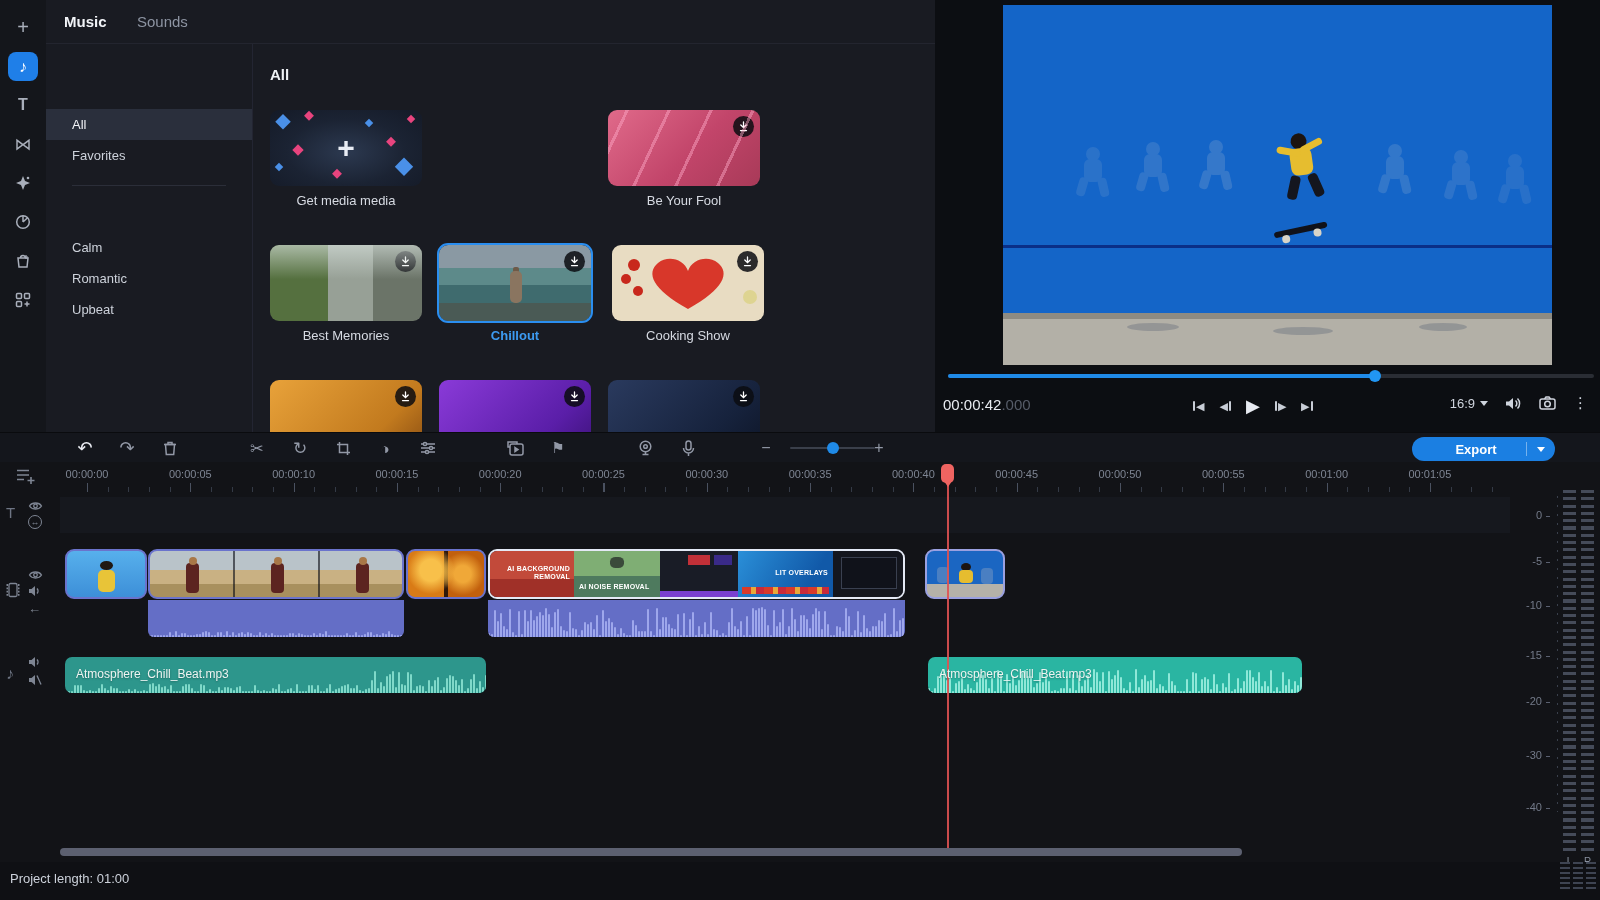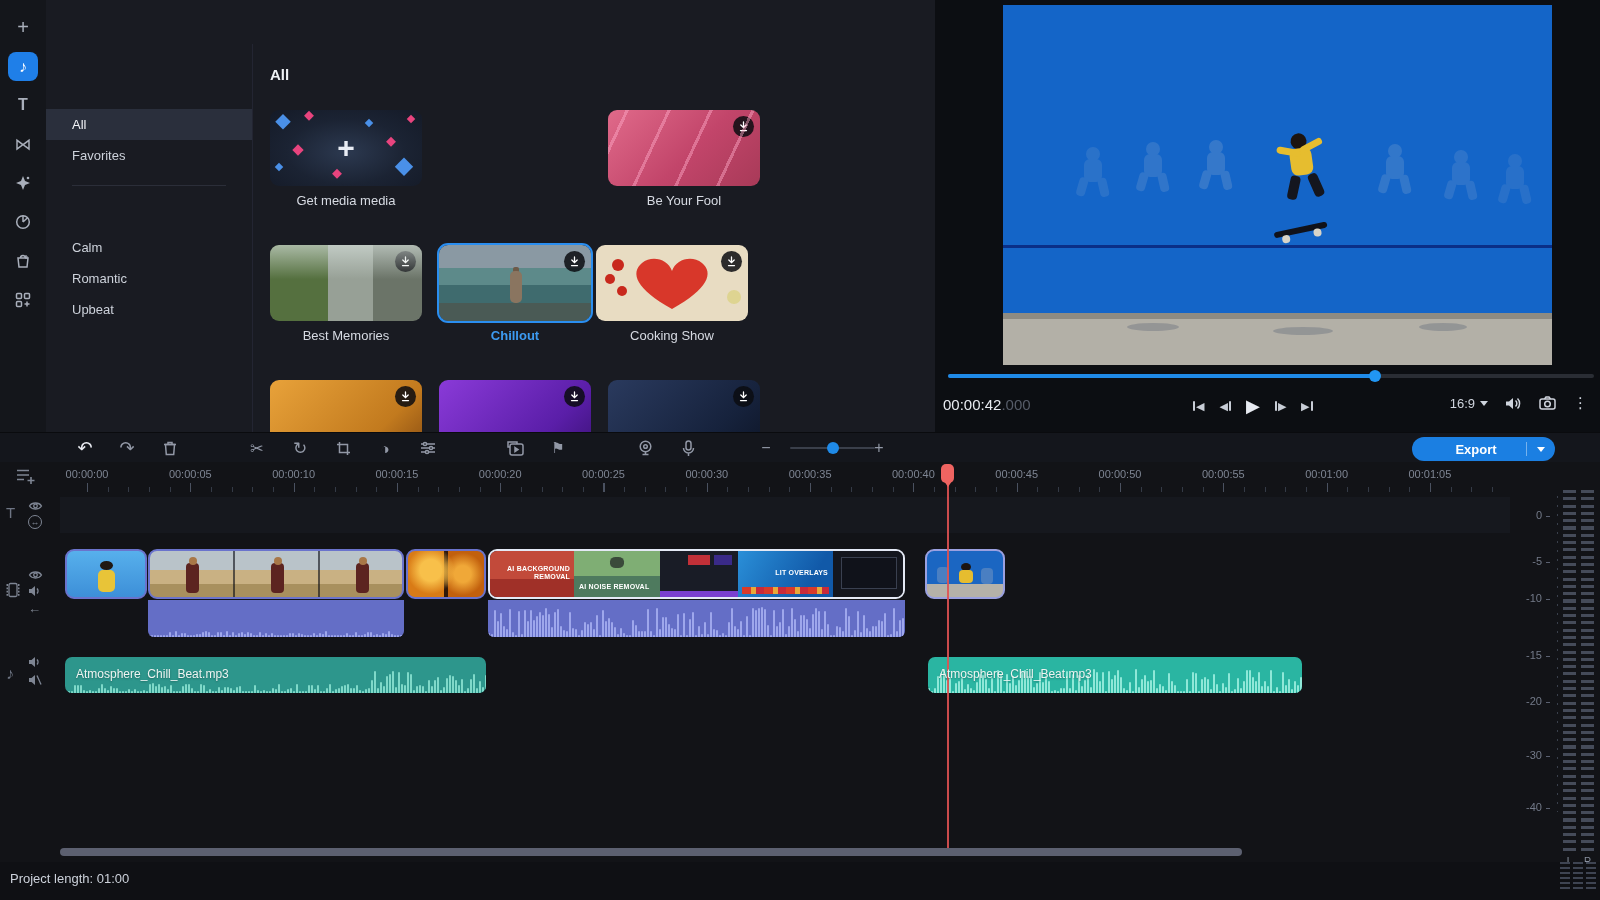--- a/index.html
+++ b/index.html
@@ -160,20 +160,24 @@
       <svg width="16" height="16" viewBox="0 0 16 16">
           <rect x="1.5" y="1.5" width="5" height="5" rx="1"></rect>
           <rect x="9.5" y="1.5" width="5" height="5" rx="1"></rect>
           <rect x="1.5" y="9.5" width="5" height="5" rx="1"></rect>
           <path d="M12 9.5 v5 M9.5 12 h5"></path>
         </svg>
     </div>
   </div>
 
   <div id="library" class="abs">
+    <div class="tabs">
+      <span class="tab active" style="left:18px;">Music</span>
+      <span class="tab" style="left:91px;">Sounds</span>
+    </div>
 
     <div class="lib-side">
       <div class="navitem sel" style="top:65px;">All</div>
       <div class="navitem" style="top:96px;">Favorites</div>
       <div class="navdiv" style="top:141px;"></div>
       <div class="navitem" style="top:188px;">Calm</div>
       <div class="navitem" style="top:219px;">Romantic</div>
       <div class="navitem" style="top:250px;">Upbeat</div>
     </div>
     <div class="vdiv"></div>
@@ -227,21 +231,21 @@
         <div class="thumb art-chillout selcard">
             <span class="fig"></span>
           <div class="dl">
               <svg width="11" height="11" viewBox="0 0 11 11">
                 <path d="M5.5 1 v5.2 M2.8 4 l2.7 2.7 2.7-2.7 M2.5 9.6 h6" stroke="#fff" stroke-width="1.3" fill="none" stroke-linecap="round"></path>
               </svg>
             </div>
         </div>
         <div class="card-label sel">Chillout</div>
       </div>
-      <div class="card" style="left:344px;top:201px;">
+      <div class="card" style="left:360px;top:201px;">
         <div class="thumb art-cooking">
           <svg width="152" height="76" viewBox="0 0 152 76" style="position:absolute;inset:0;">
             <path d="M76 64 C40 44 34 28 46 18 C56 10 72 14 76 26 C80 14 96 10 106 18 C118 28 112 44 76 64 Z" fill="#d8372a"></path>
             <circle cx="22" cy="20" r="6" fill="#c8281c"></circle>
               <circle cx="14" cy="34" r="5" fill="#c8281c"></circle>
               <circle cx="26" cy="46" r="5" fill="#c8281c"></circle>
             <circle cx="138" cy="52" r="7" fill="#ded491"></circle>
           </svg>
           <div class="dl">
               <svg width="11" height="11" viewBox="0 0 11 11">
@@ -1063,21 +1067,21 @@
         </div>
       <span class="mlabel">Atmosphere_Chill_Beat.mp3</span>
     </div>
 
     <div class="playline"></div>
     <div class="playhead"></div>
 
     <div class="mtick"></div>
     <span class="meterlbl" style="top:46px;">0</span>
     <span class="meterlbl" style="top:92px;">-5</span>
-    <span class="meterlbl" style="top:129px;">-10</span>
+    <span class="meterlbl" style="top:136px;">-10</span>
     <span class="meterlbl" style="top:186px;">-15</span>
     <span class="meterlbl" style="top:232px;">-20</span>
     <span class="meterlbl" style="top:286px;">-30</span>
     <span class="meterlbl" style="top:338px;">-40</span>
     <div class="mbar" style="left:1563px;"></div>
     <div class="mbar" style="left:1581px;"></div>
     <span class="chlbl" style="left:1563px;">L</span>
     <span class="chlbl" style="left:1581px;">R</span>
 
     <div class="hscroll">

